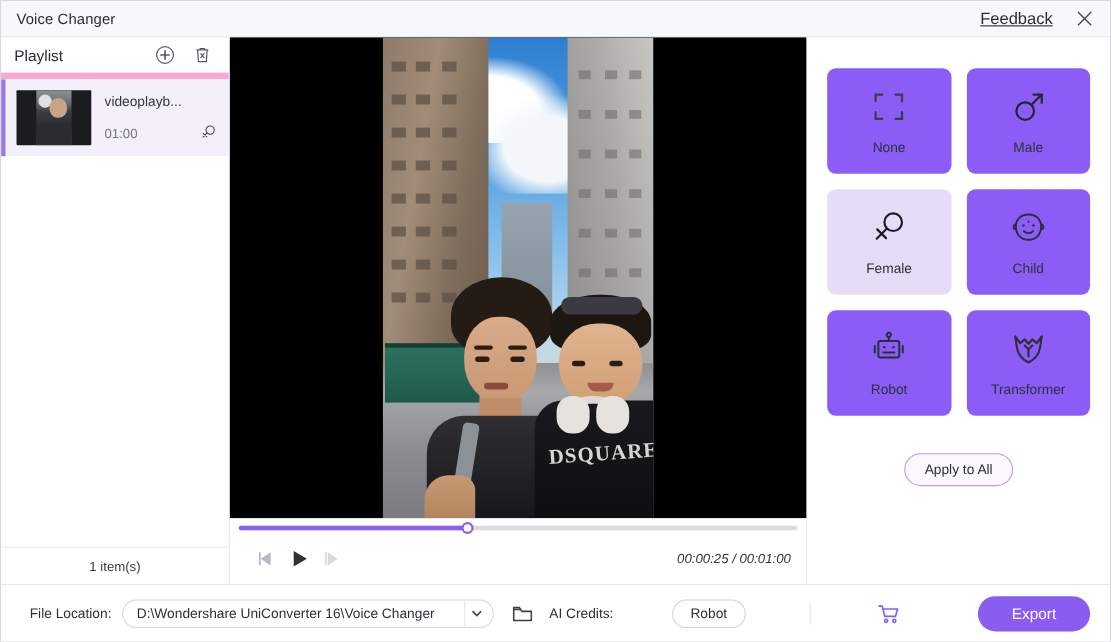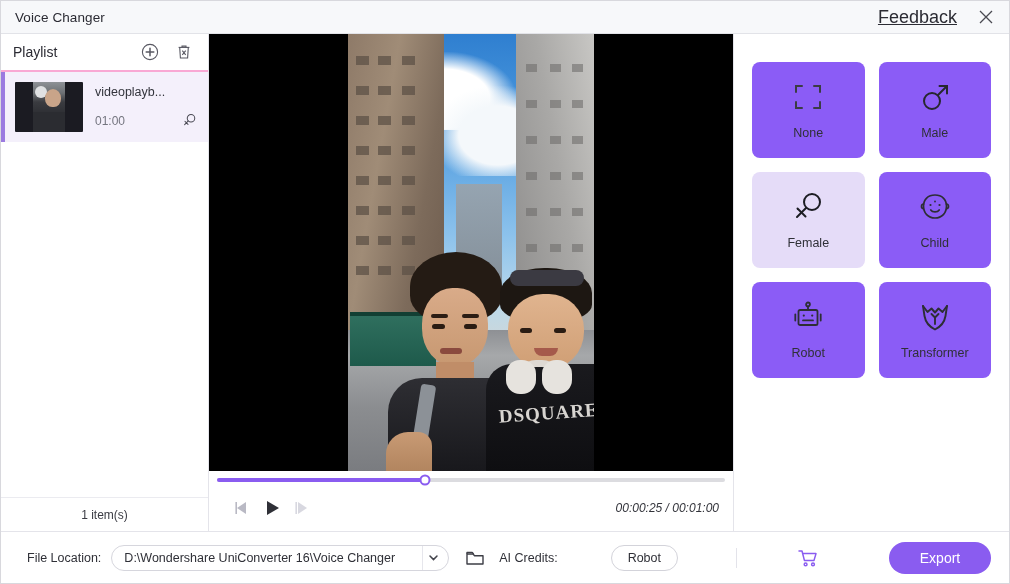--- a/index.html
+++ b/index.html
@@ -21,21 +21,21 @@
   .titlebar {
     height: 33px; flex: 0 0 33px;
     background: #f7f8fa;
     border-bottom: 1px solid #e2e3e8;
     display: flex; align-items: center;
     padding: 0 12px 0 14px;
   }
   .title-text { font-size: 13.5px; color: #2b2b33; letter-spacing: .1px; }
   .titlebar-right { margin-left: auto; display: flex; align-items: center; gap: 18px; }
   .feedback-link {
-    font-size: 18px; color: #2b2b33; text-decoration: underline;
+    font-size: 15px; color: #2b2b33; text-decoration: underline;
     cursor: pointer;
   }
   .close-btn {
     width: 22px; height: 22px; display: flex; align-items: center; justify-content: center;
     cursor: pointer;
   }
 
   
   .body { flex: 1 1 auto; display: flex; min-height: 0; }
 
@@ -43,21 +43,21 @@
   .playlist {
     width: 208px; flex: 0 0 208px;
     border-right: 1px solid #e4e4ea;
     display: flex; flex-direction: column;
     background: #ffffff;
   }
   .playlist-head {
     height: 38px; flex: 0 0 38px;
     display: flex; align-items: center;
     padding: 0 14px 0 12px;
-    border-bottom: 2px solid #f9a8d4;
+    border-bottom: 6px solid #f9a8d4;
   }
   .playlist-title { font-size: 14px; color: #2b2b33; }
   .playlist-head-icons { margin-left: auto; display: flex; align-items: center; gap: 14px; }
   .ico-btn { width: 20px; height: 20px; display: flex; align-items: center; justify-content: center; cursor: pointer; }
 
   .playlist-items { flex: 1 1 auto; overflow: hidden; }
   .pl-item {
     position: relative;
     height: 70px;
     display: flex; align-items: center;
@@ -491,20 +491,23 @@
               <path d="M5 6 L6.5 16 C7.5 22 12 27 17 29.5 C22 27 26.5 22 27.5 16 L29 6"></path>
               <path d="M13.5 14 L17 17.5 L20.5 14"></path>
               <path d="M17 17.5 V24"></path>
             </svg>
           </span>
           <span class="effect-label">Transformer</span>
         </div>
 
       </div>
 
+      <div class="apply-row">
+        <div class="apply-btn">Apply to All</div>
+      </div>
     </div>
 
   </div>
 
   <div class="footer">
     <div class="file-label">File Location:</div>
     <div class="path-box">
       <div class="path-text">D:\Wondershare UniConverter 16\Voice Changer</div>
       <div class="path-caret">
         <svg width="11" height="11" viewBox="0 0 11 11">

